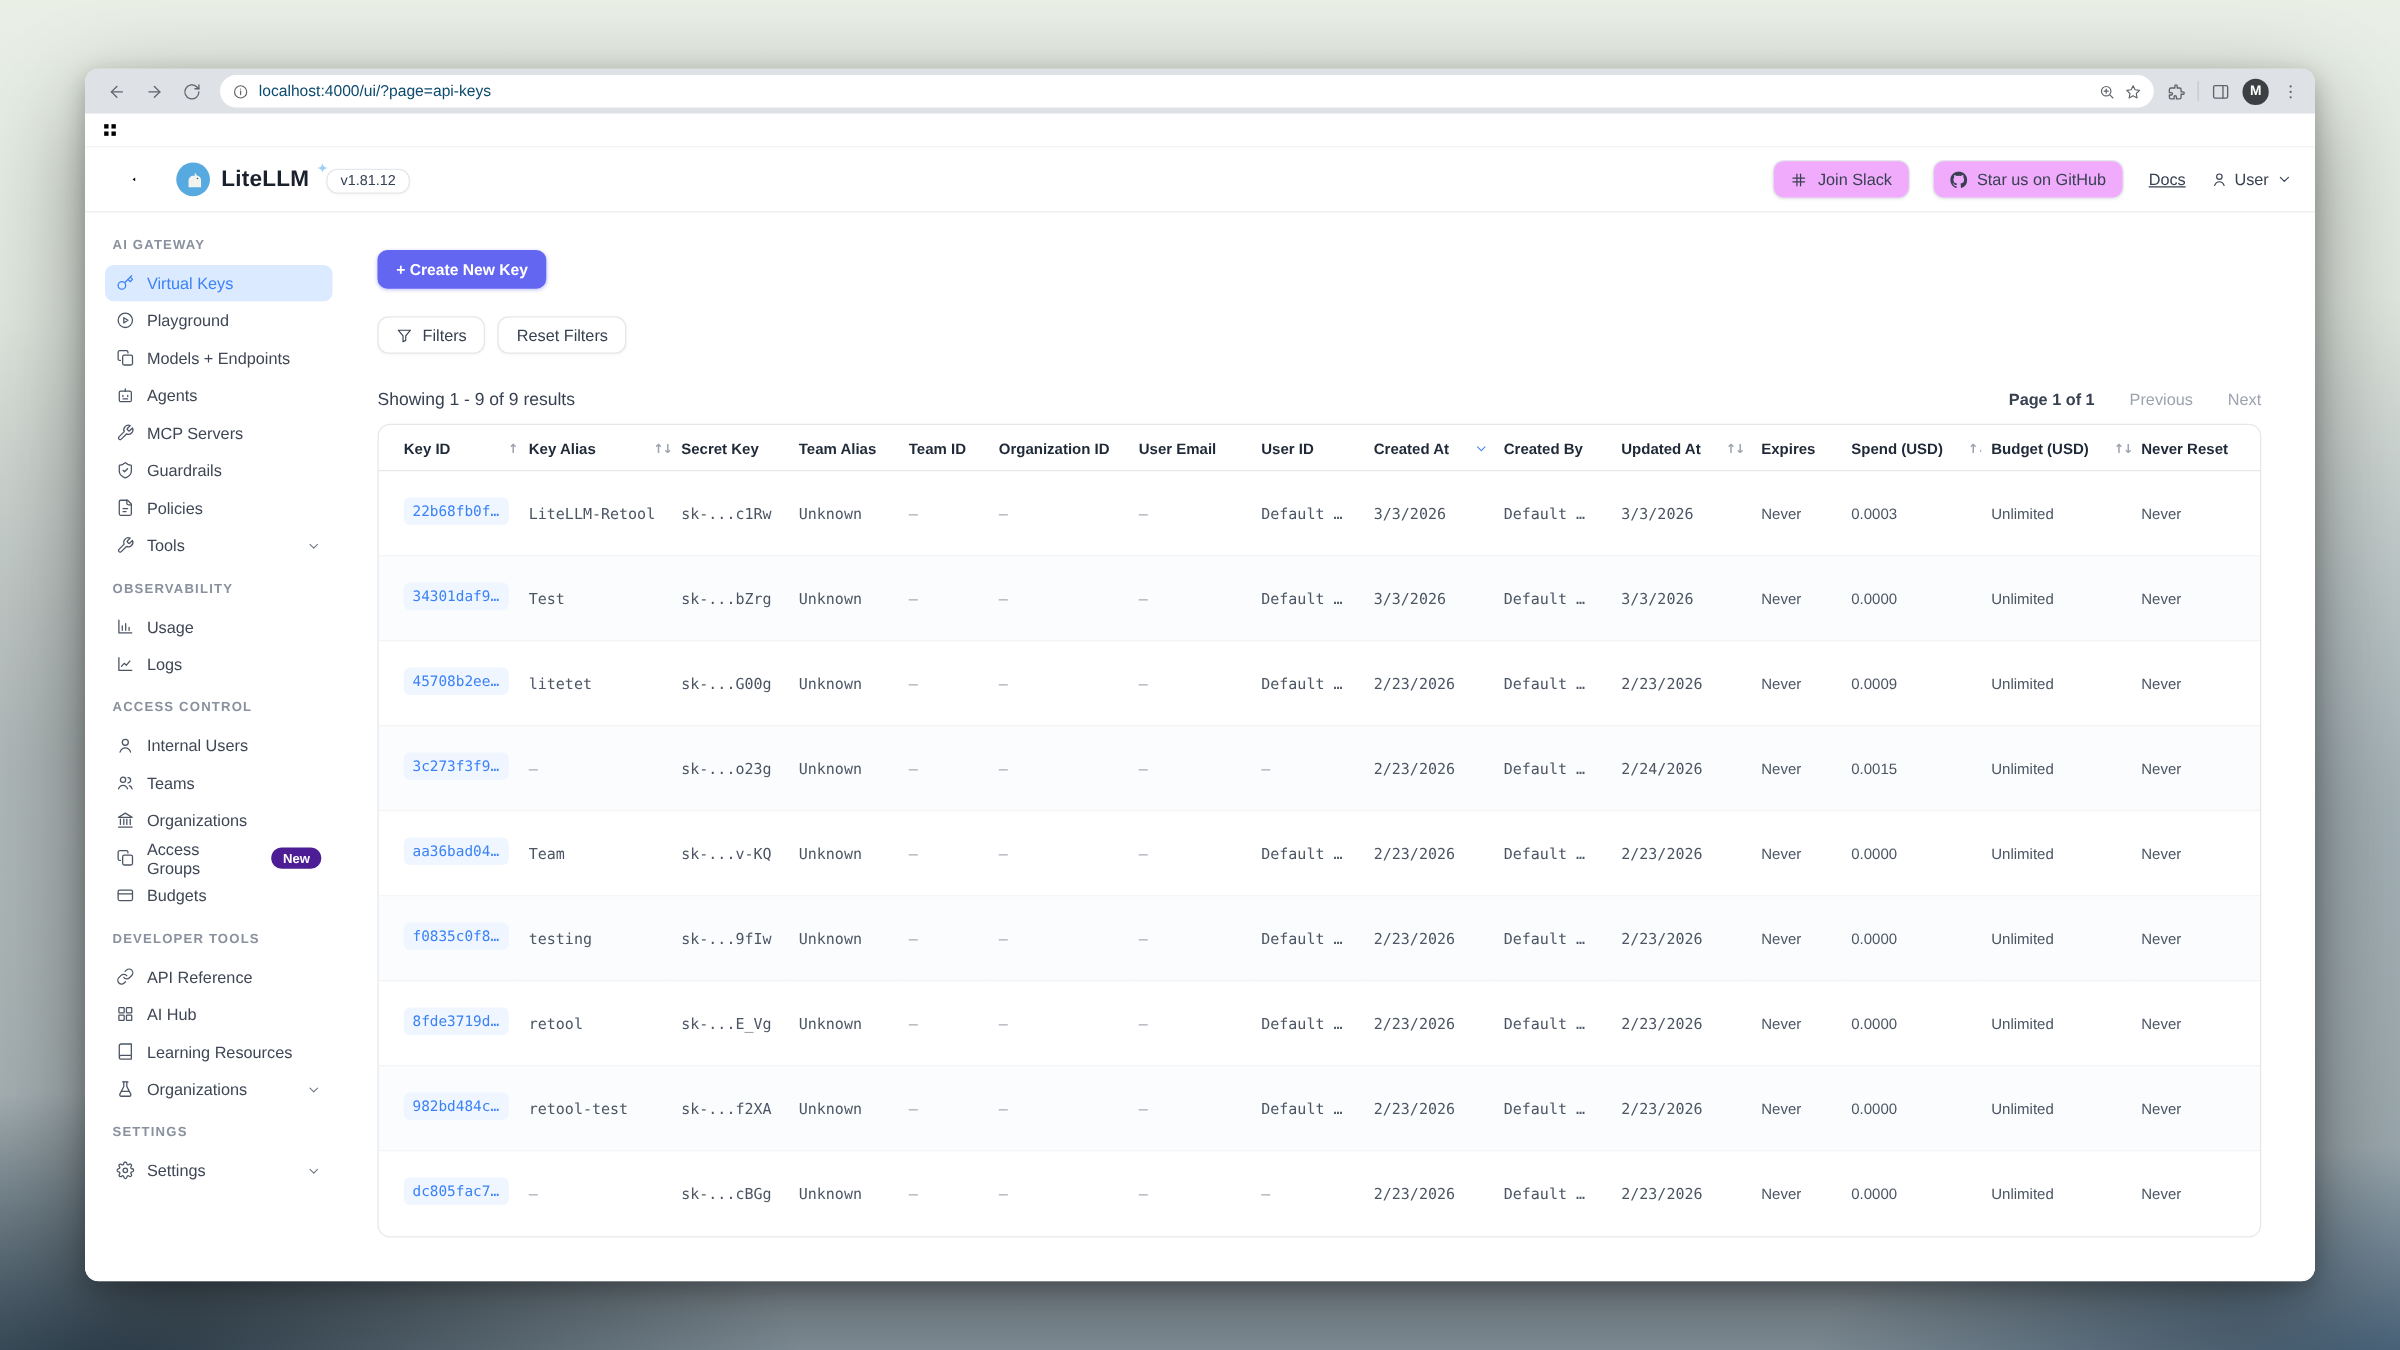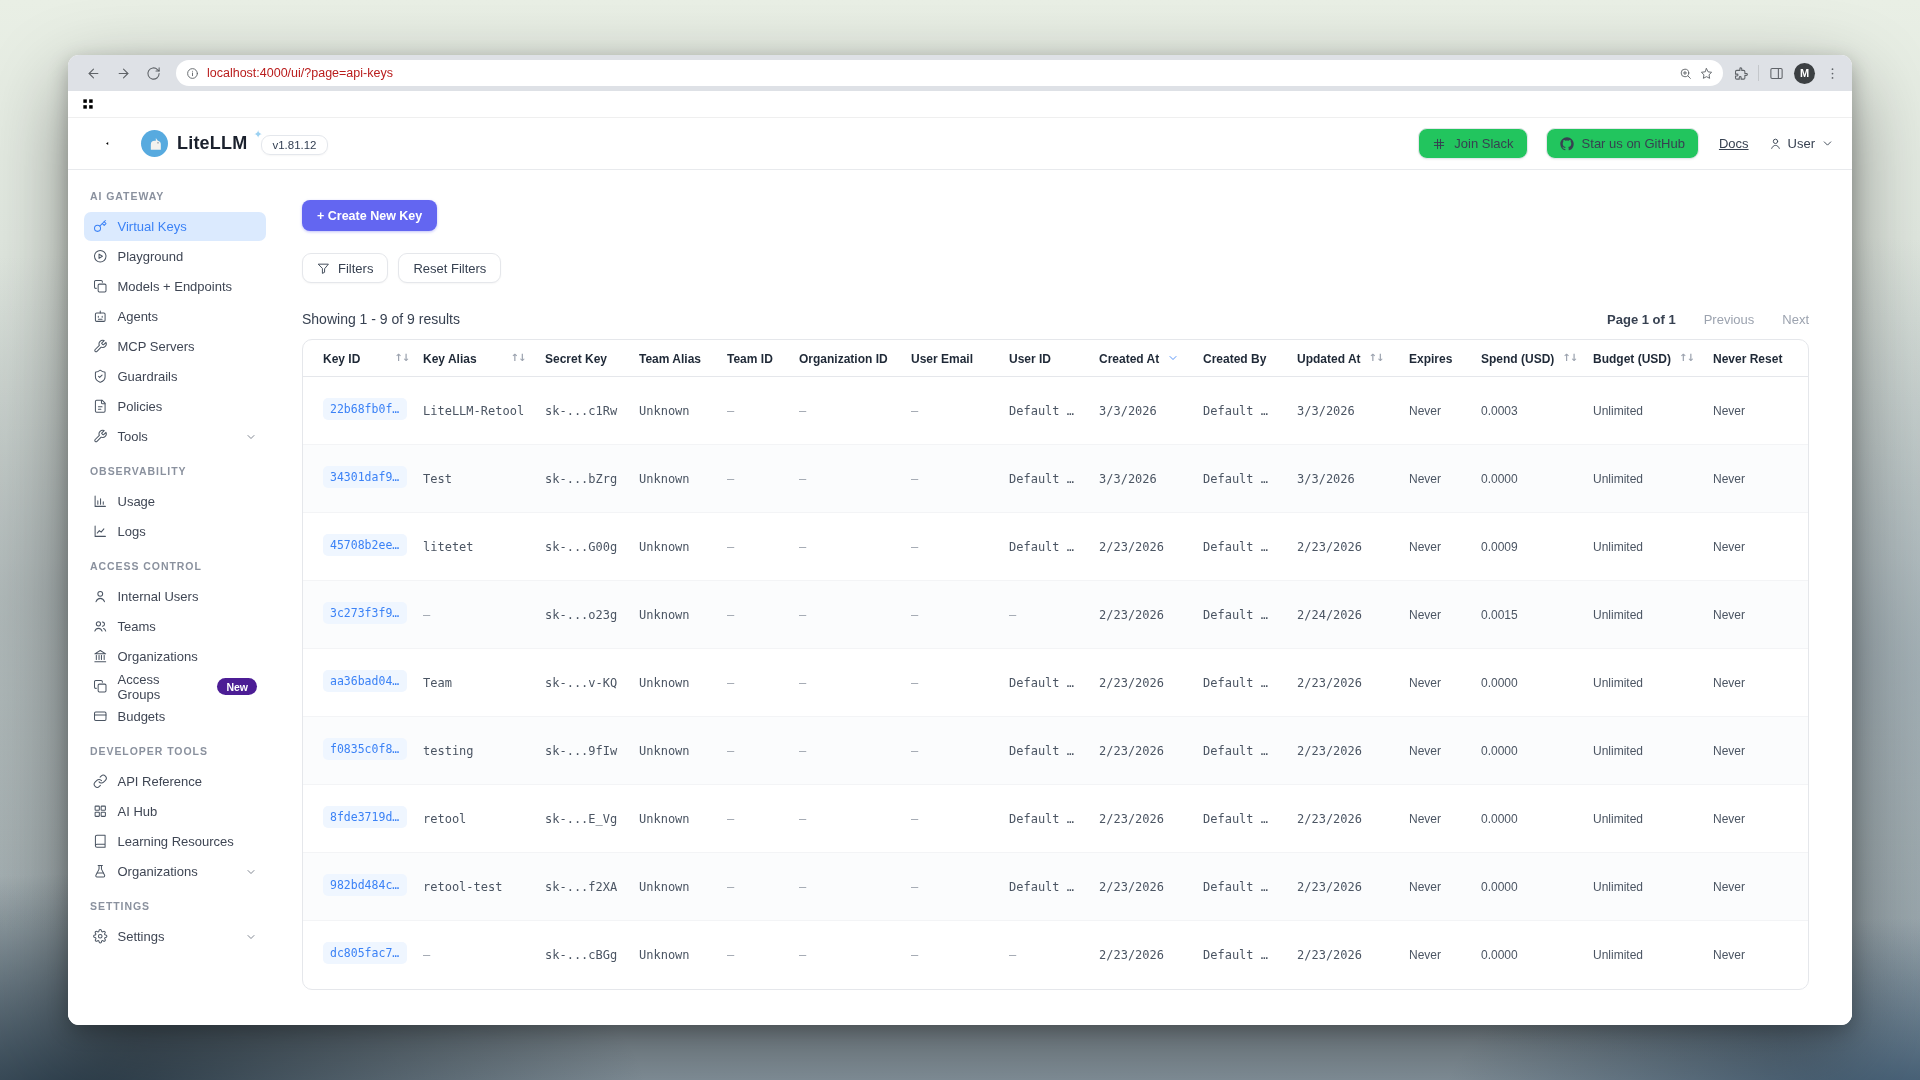--- a/index.html
+++ b/index.html
@@ -19,41 +19,41 @@
     box-shadow:0 30px 80px rgba(0,0,0,.42), 0 6px 20px rgba(0,0,0,.25);
   }
   
   .chrome { height:36px; background:#dee1e6; display:flex; align-items:center; padding:0 12px; gap:4px; flex:0 0 auto; }
   .chrome .navbtn { width:26px; height:26px; border-radius:50%; display:flex; align-items:center; justify-content:center; color:#5f6368; }
   .chrome .navbtn svg { width:15px; height:15px; }
   .addr {
     flex:1; height:26px; background:#fff; border-radius:13px; margin:0 6px;
     display:flex; align-items:center; padding:0 10px; gap:8px; color:#5f6368;
   }
-  .addr .url { color:#b91c1c; font-size:12.5px; flex:1; }
+  .addr .url { color:#0c4a6e; font-size:12.5px; flex:1; }
   .addr svg { width:13px; height:13px; }
   .chrome-right { display:flex; align-items:center; gap:10px; color:#5f6368; }
   .chrome-right svg { width:15px; height:15px; }
   .vsep { width:1px; height:16px; background:#c4c7cb; }
   .avatar { width:21px; height:21px; border-radius:50%; background:#3c4043; color:#fff; font-size:11px; font-weight:700; display:flex; align-items:center; justify-content:center; }
   .bookmarks { height:27px; background:#fff; display:flex; align-items:center; padding:0 13px; border-bottom:1px solid #efefef; flex:0 0 auto; }
   .bookmarks svg { width:14px; height:14px; color:#5f6368; }
   
   .appheader { height:52px; display:flex; align-items:center; padding:0 18px 0 26px; border-bottom:1px solid #e8eaed; flex:0 0 auto; background:#fff; }
   .collapse { color:#525b66; margin-right:30px; display:flex; }
   .collapse svg { width:17px; height:17px; }
   .brandwrap { display:flex; align-items:center; gap:9px; }
   .logo { width:27px; height:27px; border-radius:50%; background:#57aadf; display:flex; align-items:center; justify-content:center; overflow:hidden; }
   .logo svg { width:20px; height:20px; }
   .brand { font-size:18px; font-weight:800; color:#1a202c; letter-spacing:.2px; }
   .verwrap { position:relative; margin-left:14px; }
   .version { font-size:11.5px; color:#344054; background:#fff; border:1px solid #e4e7ec; border-radius:9px; padding:3px 10px; box-shadow:0 1px 2px rgba(0,0,0,.04); }
   .spark { position:absolute; left:-8px; top:-7px; color:#9bd1f2; font-size:11px; }
   .header-right { margin-left:auto; display:flex; align-items:center; gap:18px; }
-  .hbtn { display:flex; align-items:center; gap:8px; height:31px; padding:0 13px; border:1px solid #e5e7eb; border-radius:9px; background:#22c55e; font-size:13px; color:#374151; box-shadow:0 1px 2px rgba(0,0,0,.05); cursor:pointer; }
+  .hbtn { display:flex; align-items:center; gap:8px; height:31px; padding:0 13px; border:1px solid #e5e7eb; border-radius:9px; background:#f0abfc; font-size:13px; color:#374151; box-shadow:0 1px 2px rgba(0,0,0,.05); cursor:pointer; }
   .hbtn svg { width:14px; height:14px; }
   .docs-link { font-size:13px; color:#374151; margin:0 2px;text-decoration:underline; }
   .usermenu { display:flex; align-items:center; gap:6px; font-size:13px; color:#374151; }
   .usermenu svg { width:13px; height:13px; }
   
   .appbody { flex:1; display:flex; min-height:0; background:#fff; }
   .sidebar { width:212px; flex:0 0 auto; padding:12px 14px 20px 16px; overflow:hidden; }
   .sb-title { font-size:10.5px; font-weight:600; letter-spacing:.09em; color:#8a919e; margin:14px 6px 10px; }
   .sb-section:first-child .sb-title { margin-top:8px; }
   .sb-item { display:flex; align-items:center; gap:10px; height:29px; padding:0 9px; border-radius:7px; font-size:13px; color:#3f4654; margin-bottom:1px; cursor:pointer; }
@@ -73,21 +73,21 @@
   .results-row { display:flex; align-items:center; margin-top:28px; }
   .results-text { font-size:14px; color:#374151; }
   .pagination { margin-left:auto; display:flex; align-items:center; gap:28px; }
   .page-info { font-size:13px; font-weight:600; color:#374151; }
   .page-btn { font-size:13px; color:#9ca3af; cursor:default; }
   
   .tablecard { margin-top:12px; border:1px solid #e5e7eb; border-radius:10px; overflow:hidden; background:#fff; }
   table { border-collapse:collapse; table-layout:fixed; width:1508px; }
   th { text-align:left; font-size:12px; font-weight:700; color:#1f2937; padding:12px 8px 10px; border-bottom:1px solid #e5e7eb; white-space:nowrap; overflow:hidden; }
   th:first-child, td:first-child { padding-left:20px; }
-  .th-inner { display:flex; align-items:flex-start; gap:8px; }
+  .th-inner { display:flex; align-items:center; gap:20px; }
   .sorticon { font-size:10px; color:#9ca3af; letter-spacing:-1px; font-family:"DejaVu Sans", sans-serif; }
   .th-inner.spread .sorticon { margin-left:26px; }
   .sortdesc { display:flex; color:#3b82f6; }
   .sortdesc svg { width:12px; height:12px; }
   td { height:68px; padding:6px 8px; border-top:1px solid #f3f4f6; font-size:12.5px; color:#4b5563; white-space:nowrap; overflow:hidden; vertical-align:middle; }
   tr:first-child td { border-top:none; }
   tr:nth-child(even) td { background:#fbfcfd; }
   .cell-mono { font-family:"DejaVu Sans Mono", monospace; font-size:12px; color:#4b5563; }
   .cell-sans { font-size:12px; color:#4b5563; }
   .cell-dash { color:#9aa1ab; }

